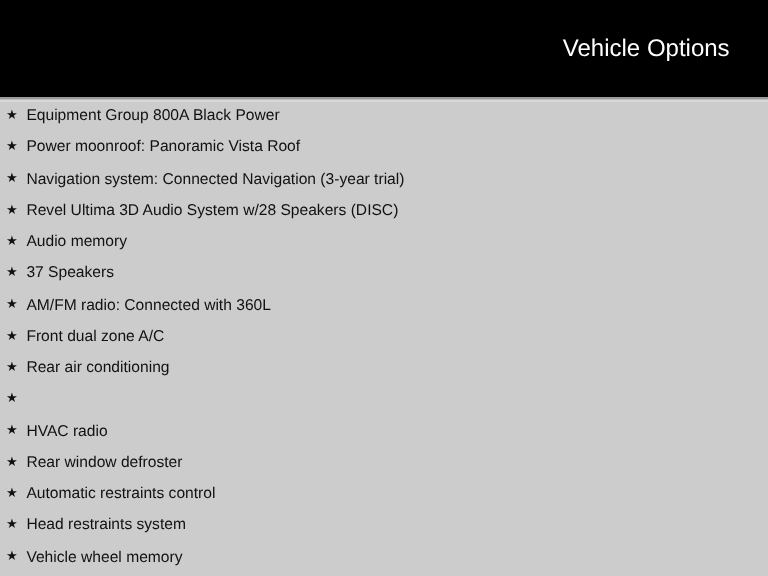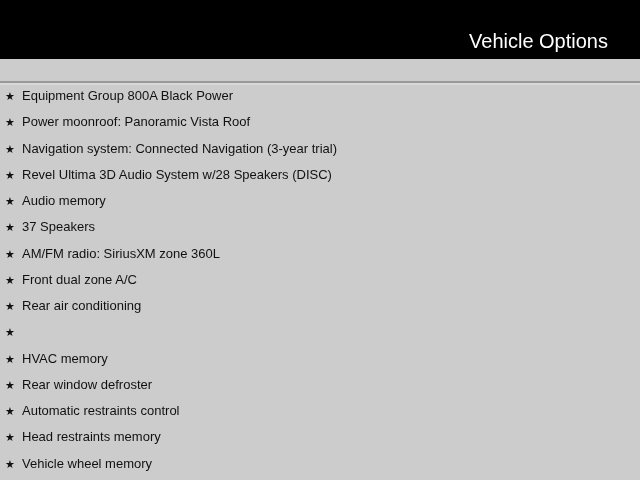--- a/index.html
+++ b/index.html
@@ -8,21 +8,21 @@
       width: 640px;
       height: 480px;
       overflow: hidden;
       background: #cccccc;
       font-family: "Liberation Sans", sans-serif;
     }
     .header {
       position: absolute;
       left: 0; top: 0;
       width: 640px;
-      height: 59px;
+      height: 81px;
       background: #000000;
     }
     .header-title {
       position: absolute;
       right: 32px;
       top: 29px;
       color: #ffffff;
       font-size: 20px;
       line-height: 24px;
       letter-spacing: 0px;
@@ -100,46 +100,46 @@
   <li class="option-item">
     <span class="option-star">★</span>
     <span class="option-label">Audio memory</span>
   </li>
   <li class="option-item">
     <span class="option-star">★</span>
     <span class="option-label">37 Speakers</span>
   </li>
   <li class="option-item">
     <span class="option-star">★</span>
-    <span class="option-label">AM/FM radio: SiriusXM zone 360L</span>
+    <span class="option-label">AM/FM radio: Connected with 360L</span>
   </li>
   <li class="option-item">
     <span class="option-star">★</span>
     <span class="option-label">Front dual zone A/C</span>
   </li>
   <li class="option-item">
     <span class="option-star">★</span>
     <span class="option-label">Rear air conditioning</span>
   </li>
   <li class="option-item">
     <span class="option-star">★</span>
   </li>
   <li class="option-item">
     <span class="option-star">★</span>
-    <span class="option-label">HVAC memory</span>
+    <span class="option-label">HVAC radio</span>
   </li>
   <li class="option-item">
     <span class="option-star">★</span>
     <span class="option-label">Rear window defroster</span>
   </li>
   <li class="option-item">
     <span class="option-star">★</span>
     <span class="option-label">Automatic restraints control</span>
   </li>
   <li class="option-item">
     <span class="option-star">★</span>
-    <span class="option-label">Head restraints memory</span>
+    <span class="option-label">Head restraints system</span>
   </li>
   <li class="option-item">
     <span class="option-star">★</span>
     <span class="option-label">Vehicle wheel memory</span>
   </li>
 </ul>
 
 </body></html>

